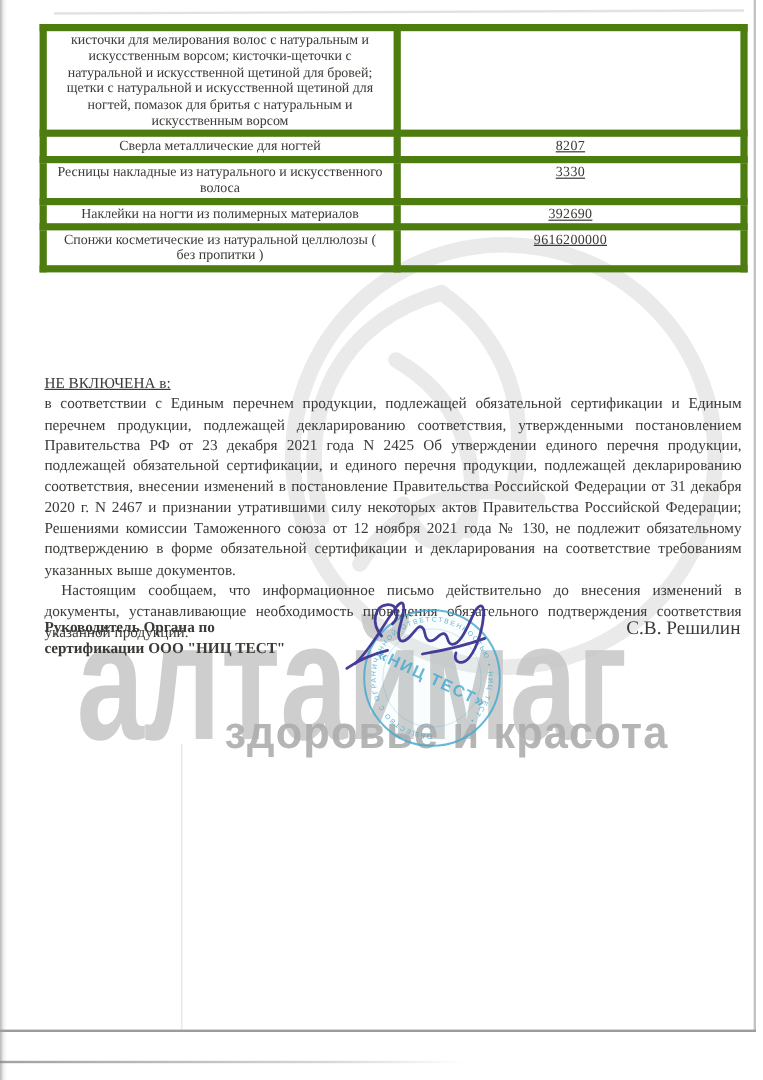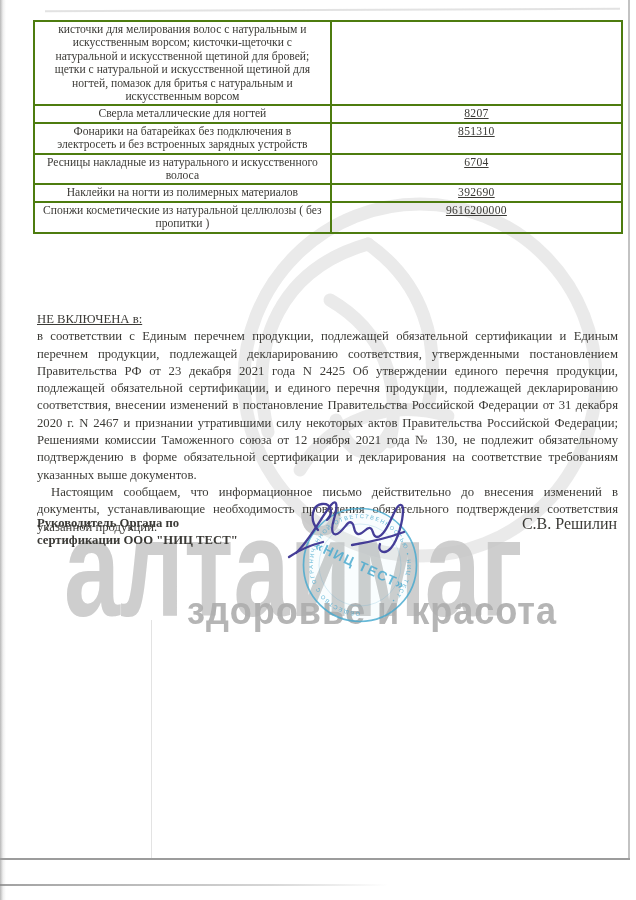--- a/index.html
+++ b/index.html
@@ -14,21 +14,21 @@
             transform:scaleX(0.72);transform-origin:left top;white-space:nowrap;}
   .wm-tagline{position:absolute;left:187px;top:592px;z-index:1;
             font-family:"Liberation Sans", sans-serif;font-weight:bold;
             font-size:38px;line-height:1;color:#adadad;opacity:.9;
             letter-spacing:1px;transform:scaleX(0.95);transform-origin:left top;white-space:nowrap;}
 
   
   .content{position:relative;z-index:2;}
   table.codes{position:absolute;left:33px;top:20px;width:590px;border-collapse:collapse;
         font-size:11.6px;line-height:13.4px;text-align:center;table-layout:fixed;}
-  table.codes td{border:2px solid #4d7c0f;padding:1px 8px;vertical-align:top;}
+  table.codes td{border:6px solid #4d7c0f;padding:1px 8px;vertical-align:top;}
   td.desc{width:50.5%;}
   td.code{width:49.5%;letter-spacing:.3px;text-decoration:underline;}
 
   .textblock{position:absolute;left:37px;top:311px;width:581px;
         font-size:12.7px;line-height:17.3px;text-align:justify;}
   .nih{ text-align:left;text-decoration:underline;}
   .validity{text-indent:14px;}
 
   .sig-role{position:absolute;left:37px;top:515px;font-size:12.7px;line-height:17px;font-weight:bold;}
   .sig-name{position:absolute;right:19px;top:515px;font-size:16px;}
@@ -73,26 +73,22 @@
       <tbody>
         <tr>
           <td class="desc">кисточки для мелирования волос с натуральным и искусственным ворсом; кисточки-щеточки с натуральной и искусственной щетиной для бровей; щетки с натуральной и искусственной щетиной для ногтей, помазок для бритья с натуральным и искусственным ворсом</td>
           <td class="code"></td>
         </tr>
         <tr>
           <td class="desc">Сверла металлические для ногтей</td>
           <td class="code">8207</td>
         </tr>
         <tr>
-          <td class="desc">Фонарики на батарейках без подключения в электросеть и без встроенных зарядных устройств</td>
-          <td class="code">851310</td>
-        </tr>
-        <tr>
           <td class="desc">Ресницы накладные из натурального и искусственного волоса</td>
-          <td class="code">6704</td>
+          <td class="code">3330</td>
         </tr>
         <tr>
           <td class="desc">Наклейки на ногти из полимерных материалов</td>
           <td class="code">392690</td>
         </tr>
         <tr>
           <td class="desc">Спонжи косметические из натуральной целлюлозы ( без пропитки )</td>
           <td class="code">9616200000</td>
         </tr>
       </tbody>

